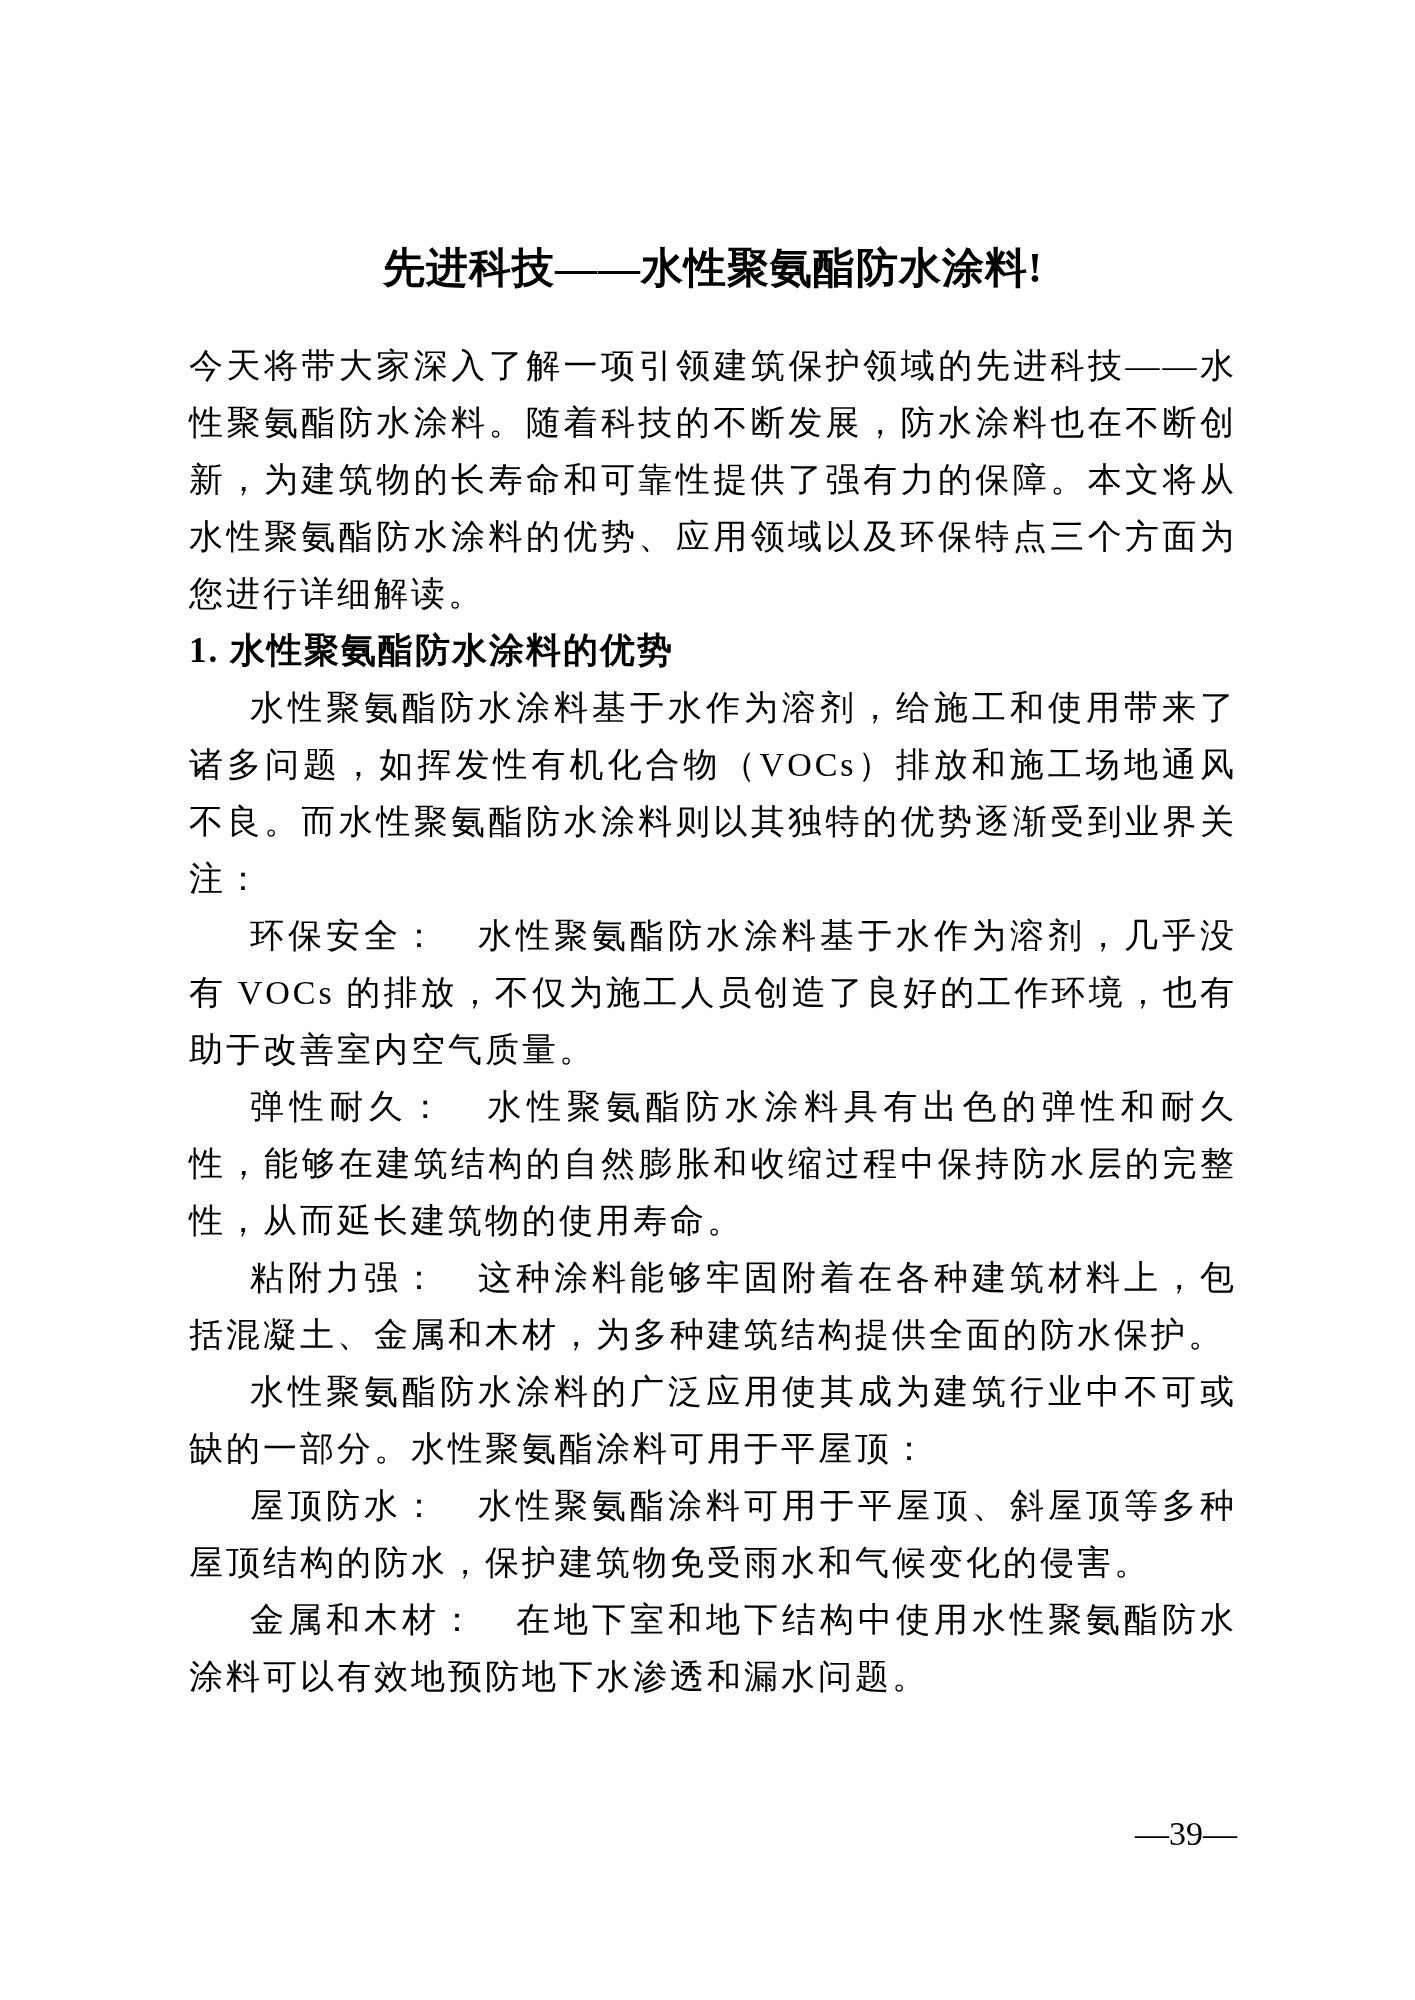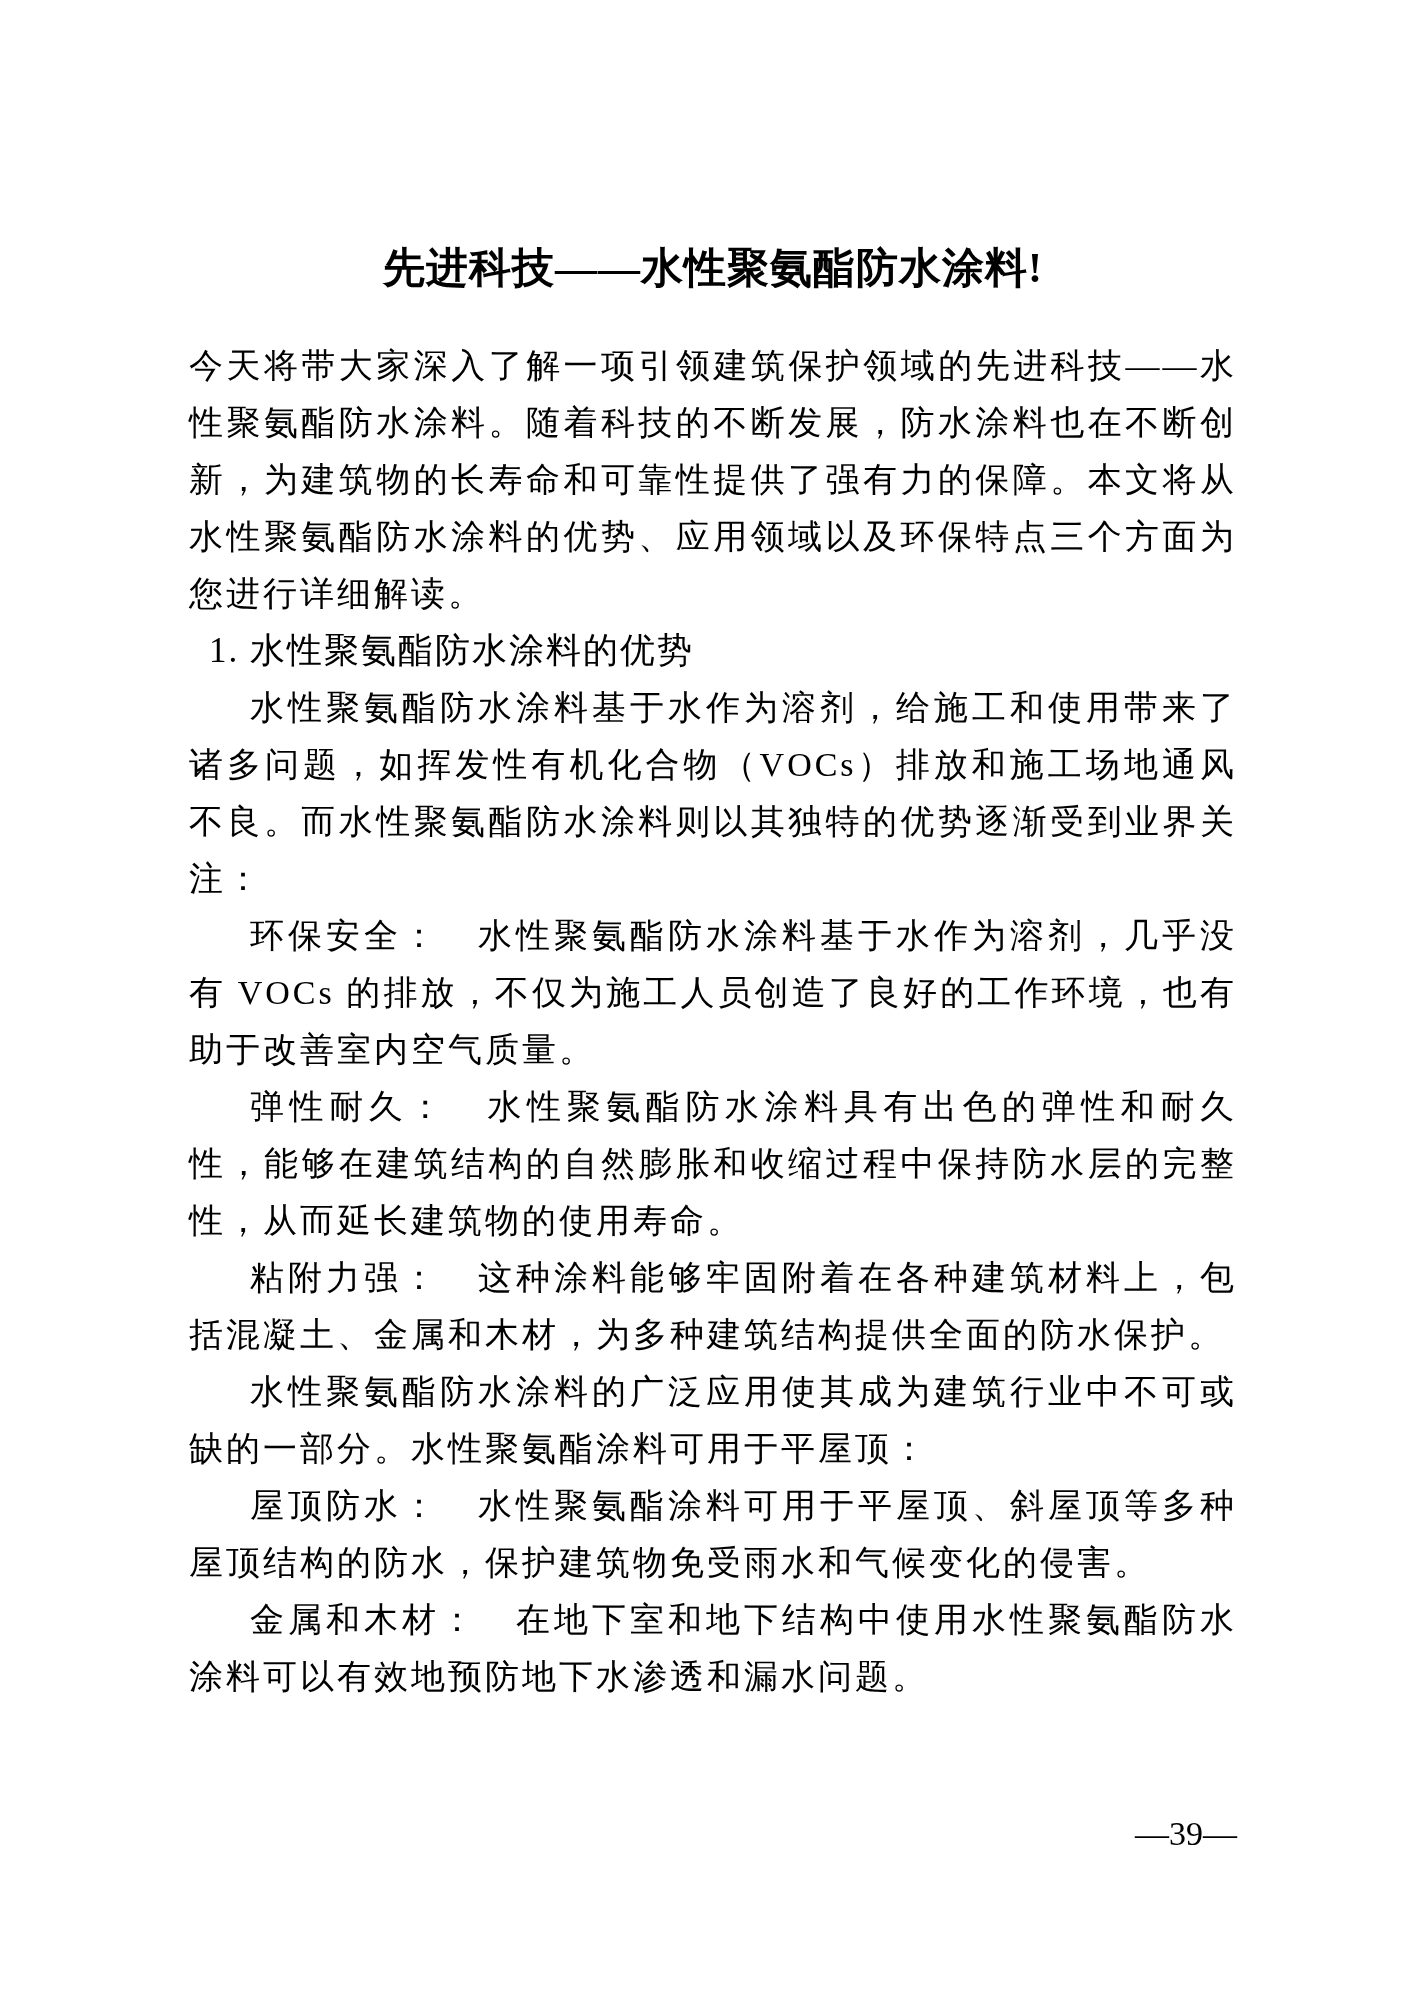--- a/index.html
+++ b/index.html
@@ -34,26 +34,25 @@
     margin: 0;
     font-size: 34px;
     line-height: 57px;
     letter-spacing: 3px;
     text-align: justify;
     text-justify: inter-character;
   }
   .para { text-indent: 61px; }
   .para.no-indent { text-indent: 0; margin-top: 40px; }
   .heading {
-    font-weight: 400;
+    font-weight: 700;
     font-size: 35px;
     text-indent: 0;
     text-align: left;
     letter-spacing: 2px;
-    margin-left: 20px;
   }
   .page-number {
     margin-top: 100px;
     font-size: 34px;
     line-height: 57px;
     text-align: right;
     letter-spacing: 0;
   }
 </style>
 </head>

